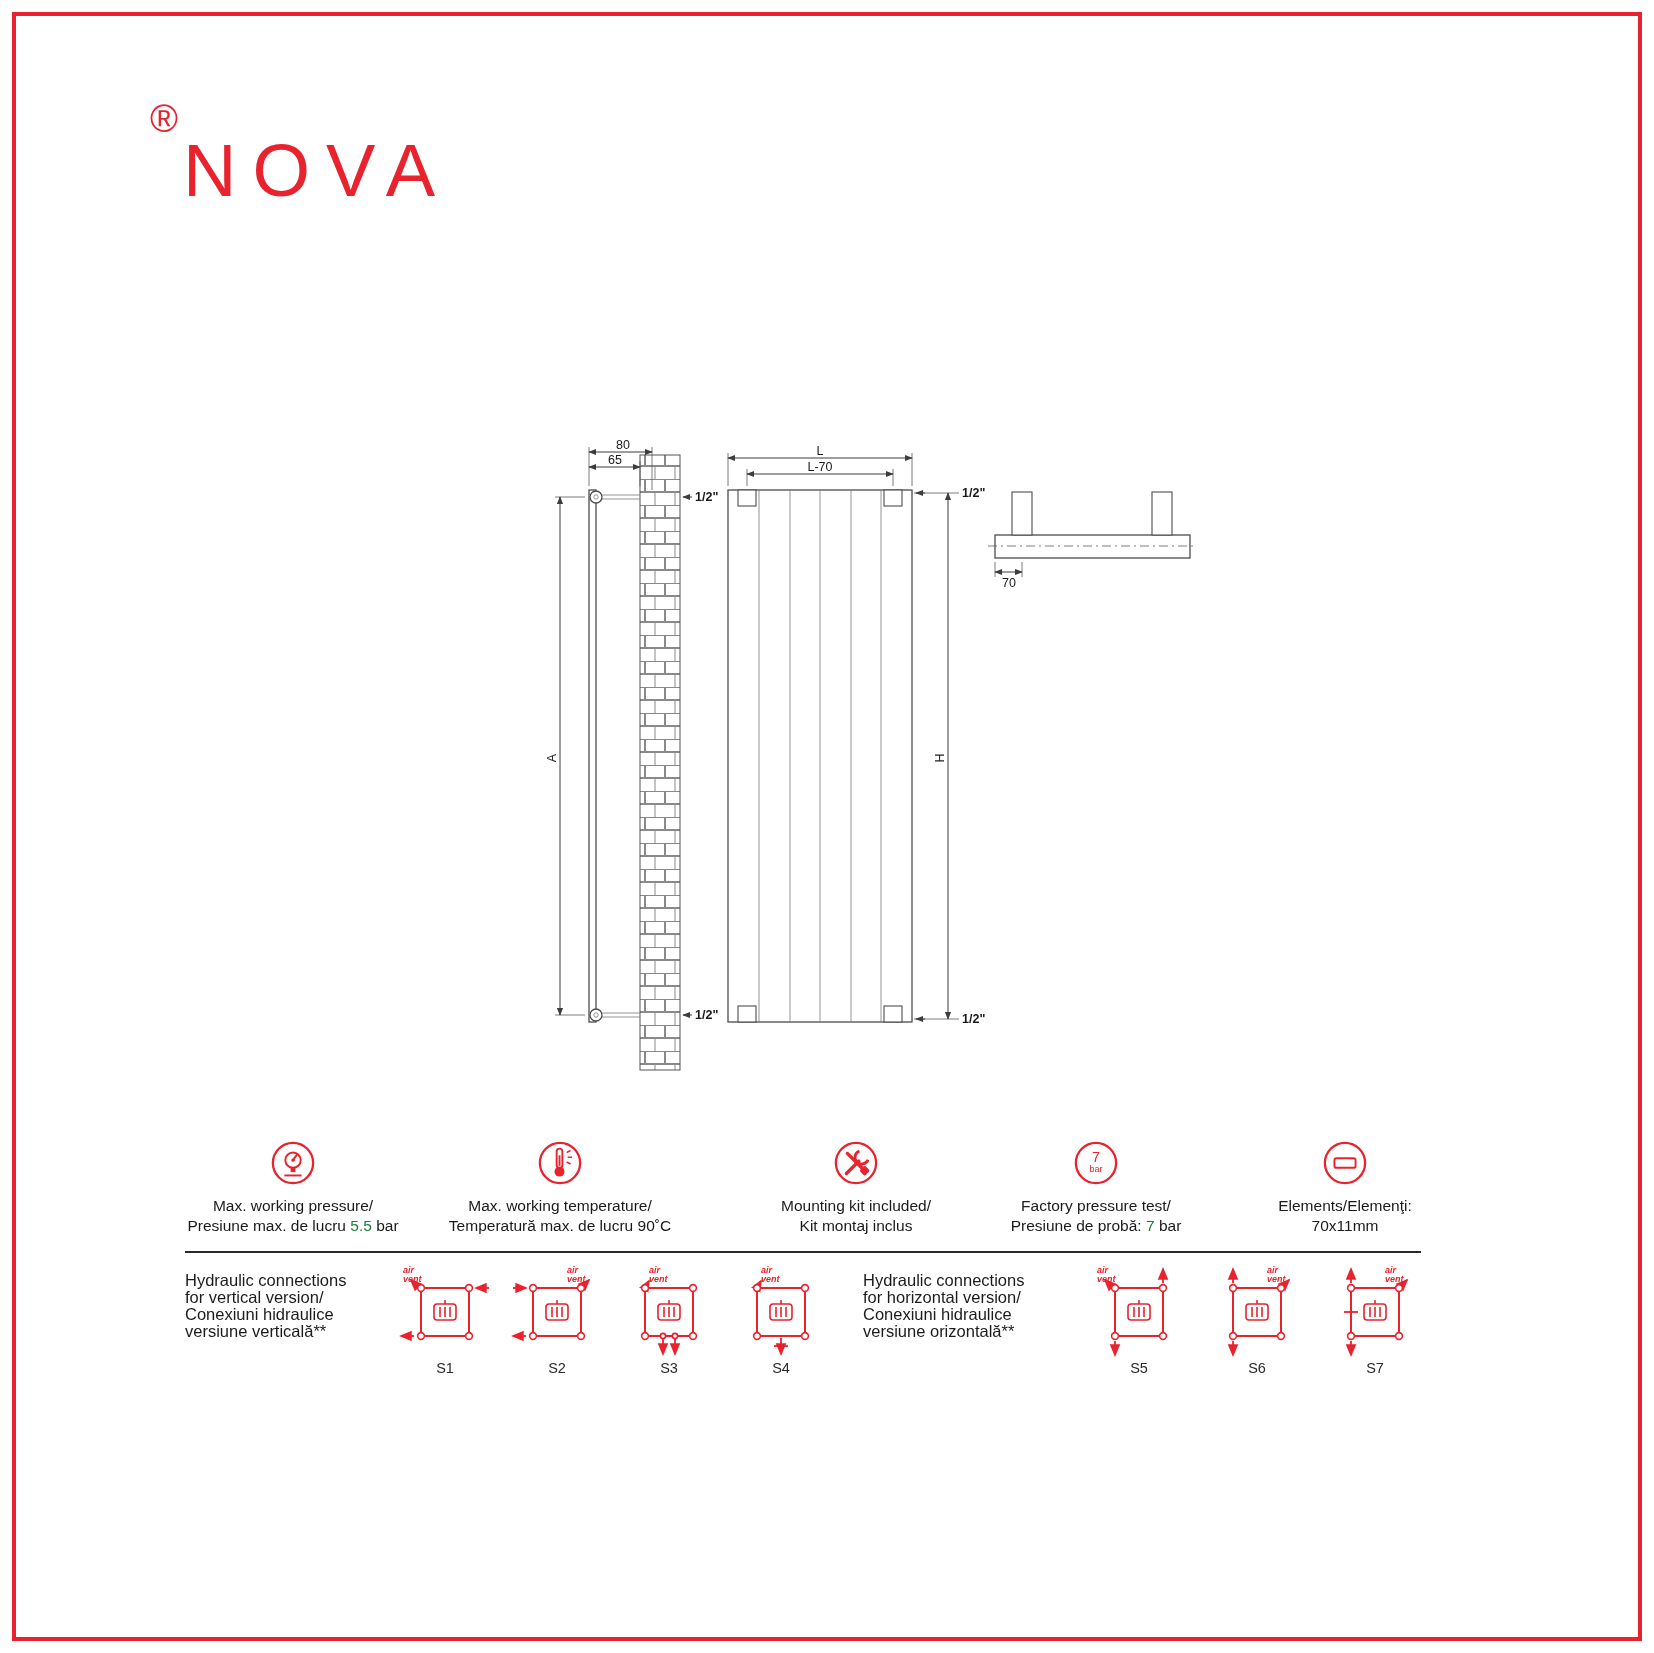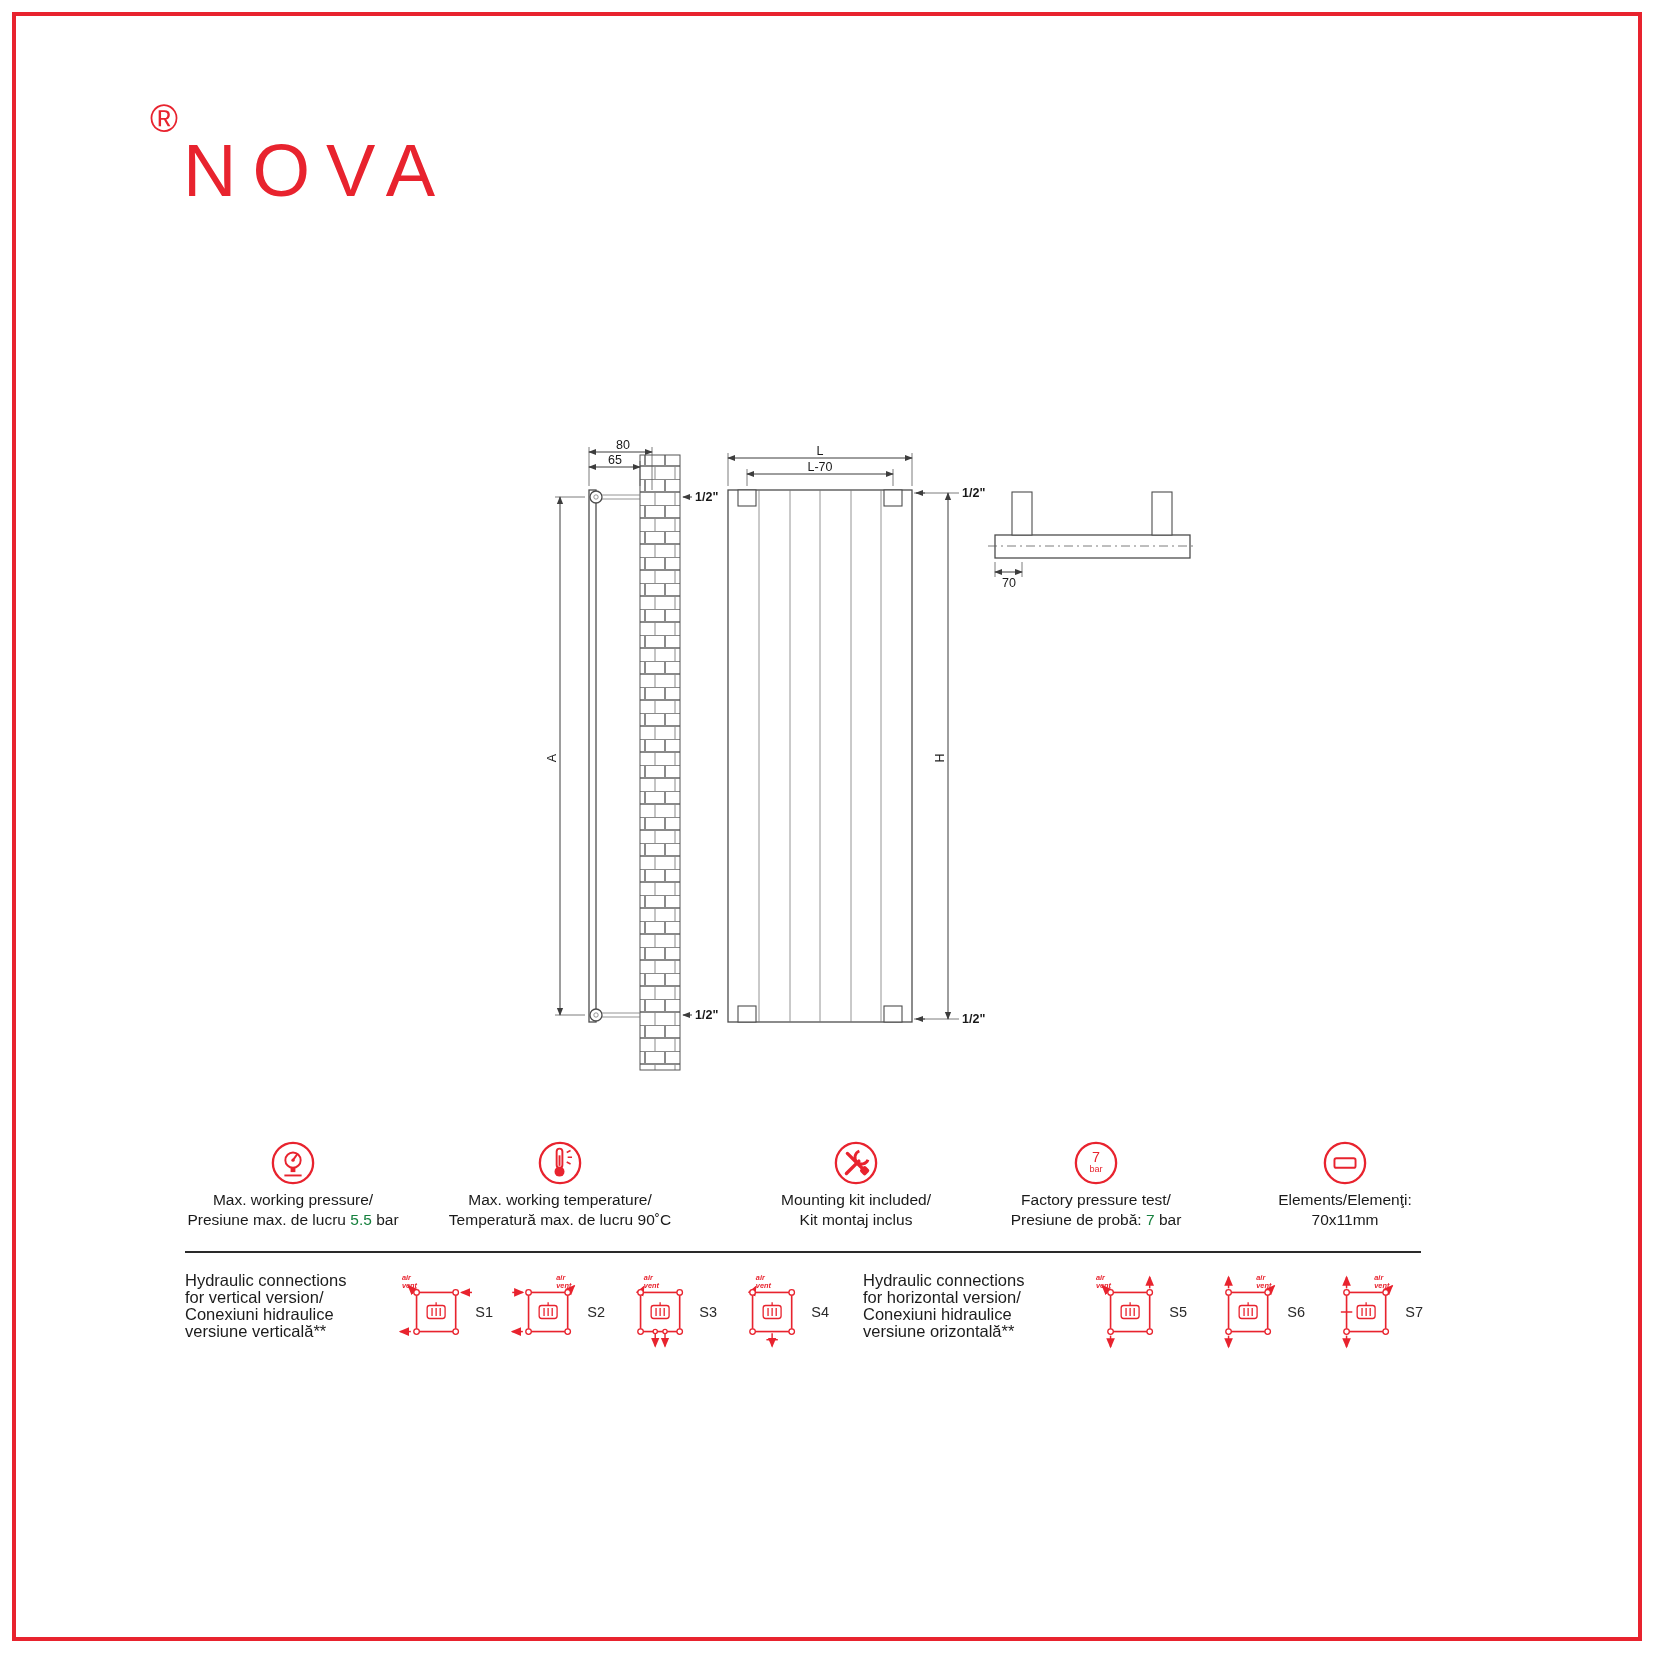--- a/index.html
+++ b/index.html
@@ -21,41 +21,41 @@
   .ext   { stroke:#5a5a5a; stroke-width:0.8; fill:none; }
   .dim   { stroke:#3d3d3d; stroke-width:1; fill:none; }
   .thin  { stroke:#7a7a7a; stroke-width:0.8; fill:none; }
   .outl  { fill:#fff; stroke:#4d4d4d; stroke-width:1.3; }
   .br    { fill:#fff; stroke:#4d4d4d; stroke-width:1.1; }
   .cline { stroke:#5a5a5a; stroke-width:0.8; stroke-dasharray:9 4 2 4; fill:none; }
   .dt  { font:12.5px "Liberation Sans", sans-serif; fill:#1a1a1a; }
   .dtb { font:bold 12.5px "Liberation Sans", sans-serif; fill:#1a1a1a; }
 
   .spec { position:absolute; top:1140px; text-align:center; }
-  .spec-title { font-size:15.5px; color:#1a1a1a; line-height:20px; }
+  .spec-title { font-size:15.5px; color:#1a1a1a; margin-top:6px; line-height:20px; }
   .spec-sub   { font-size:15.5px; color:#1a1a1a; line-height:20px; }
   .it  { }
   .red-val { color:#15803d; }
   .ic-ring { fill:none; stroke:#e8232e; stroke-width:2.4; }
   .ic-s2   { fill:none; stroke:#e8232e; stroke-width:2; }
   .ic-s15  { fill:none; stroke:#e8232e; stroke-width:1.6; }
   .ic-fill { fill:#e8232e; stroke:none; }
   .badge7   { font:15px "Liberation Sans", sans-serif; fill:#e8232e; }
   .badgebar { font:9.5px "Liberation Sans", sans-serif; fill:#e8232e; }
 
   .divider { position:absolute; left:185px; top:1251px; width:1236px; height:2px; background:#2a2a2a; }
 
   .connections { position:absolute; left:185px; top:1264px; width:1250px; display:flex; align-items:flex-start; }
   .conn-text { font-size:16.5px; line-height:17px; color:#1c1c1c; white-space:pre-line; padding-top:8px; }
   .ct1 { width:188px; }
   .ct2 { width:202px; margin-left:34px; }
   .sd-group { display:flex; }
   .g1 { margin-left:24px; gap:16px; }
   .g2 { margin-left:26px; gap:22px; }
-  .sdiag { width:96px; display:flex; flex-direction:row; align-items:center; }
+  .sdiag { width:96px; display:flex; flex-direction:column; align-items:center; }
   .slabel { font-size:14.5px; color:#2a2a2a;text-align:right; }
   .sq { fill:none; stroke:#e8232e; stroke-width:2; }
   .cc { fill:#fff; stroke:#e8232e; stroke-width:1.6; }
   .gl { fill:none; stroke:#e8232e; stroke-width:1.6; }
   .rl { stroke:#e8232e; stroke-width:1.8; fill:none; }
   .vt { font:italic bold 9px "Liberation Sans", sans-serif; fill:#e8232e; }
 </style>
 </head>
 <body>
 

